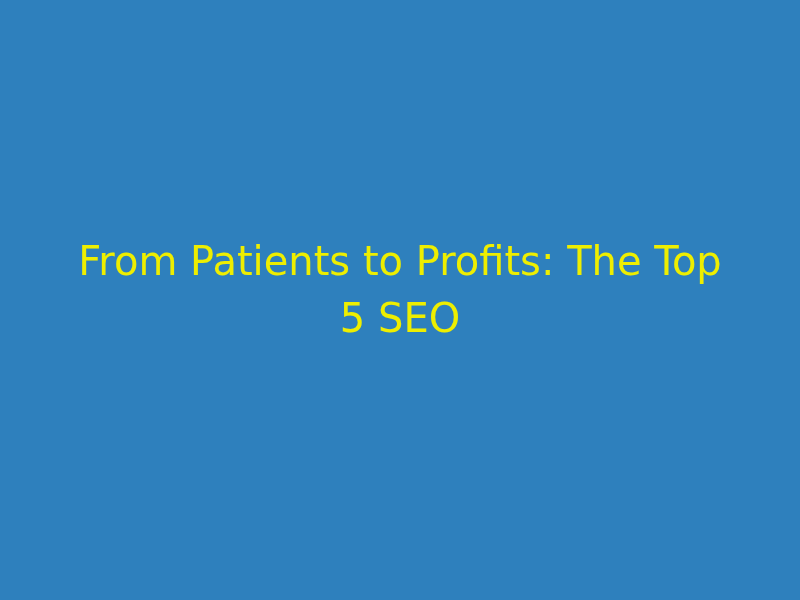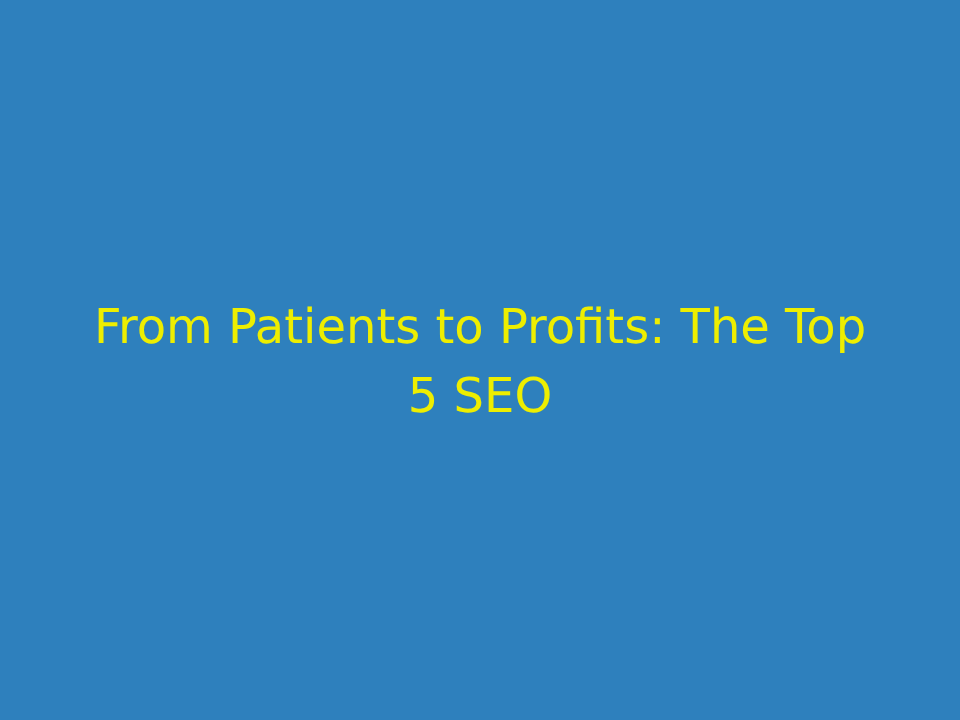--- a/index.html
+++ b/index.html
@@ -28,21 +28,21 @@
     position: absolute;
     left: 0;
     right: 0;
     top: 233px;
     padding: 0 66px;
     box-sizing: border-box;
     text-align: center;
   }
 
   #headline {
-    margin: 12px;
+    margin: 0;
     padding: 0;
     font-family: "DejaVu Sans", sans-serif;
     font-size: 40px;
     font-weight: 400;
     line-height: 57px;
     letter-spacing: 0px;
     color: #eeee00;
     text-align: center;
     word-wrap: break-word;
   }

